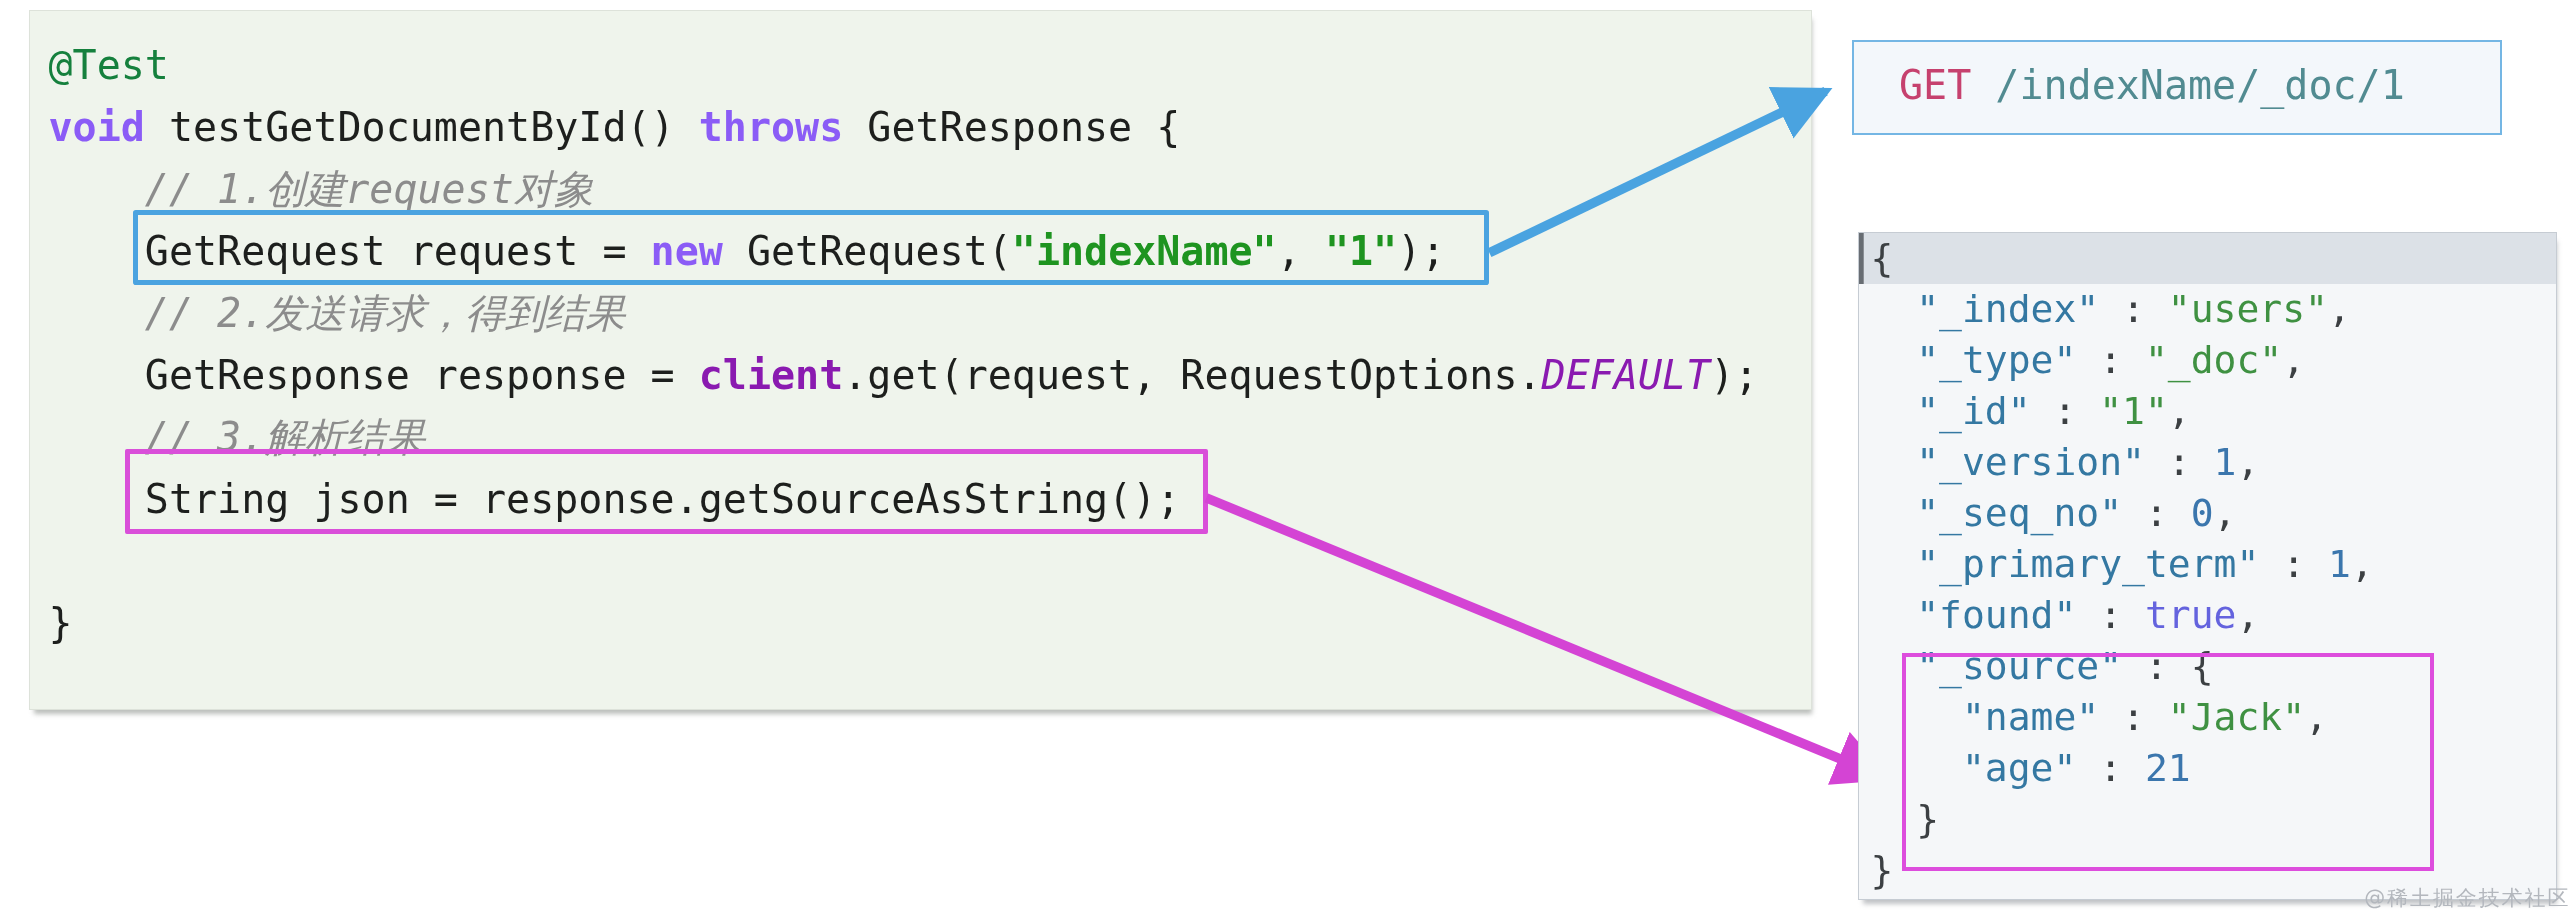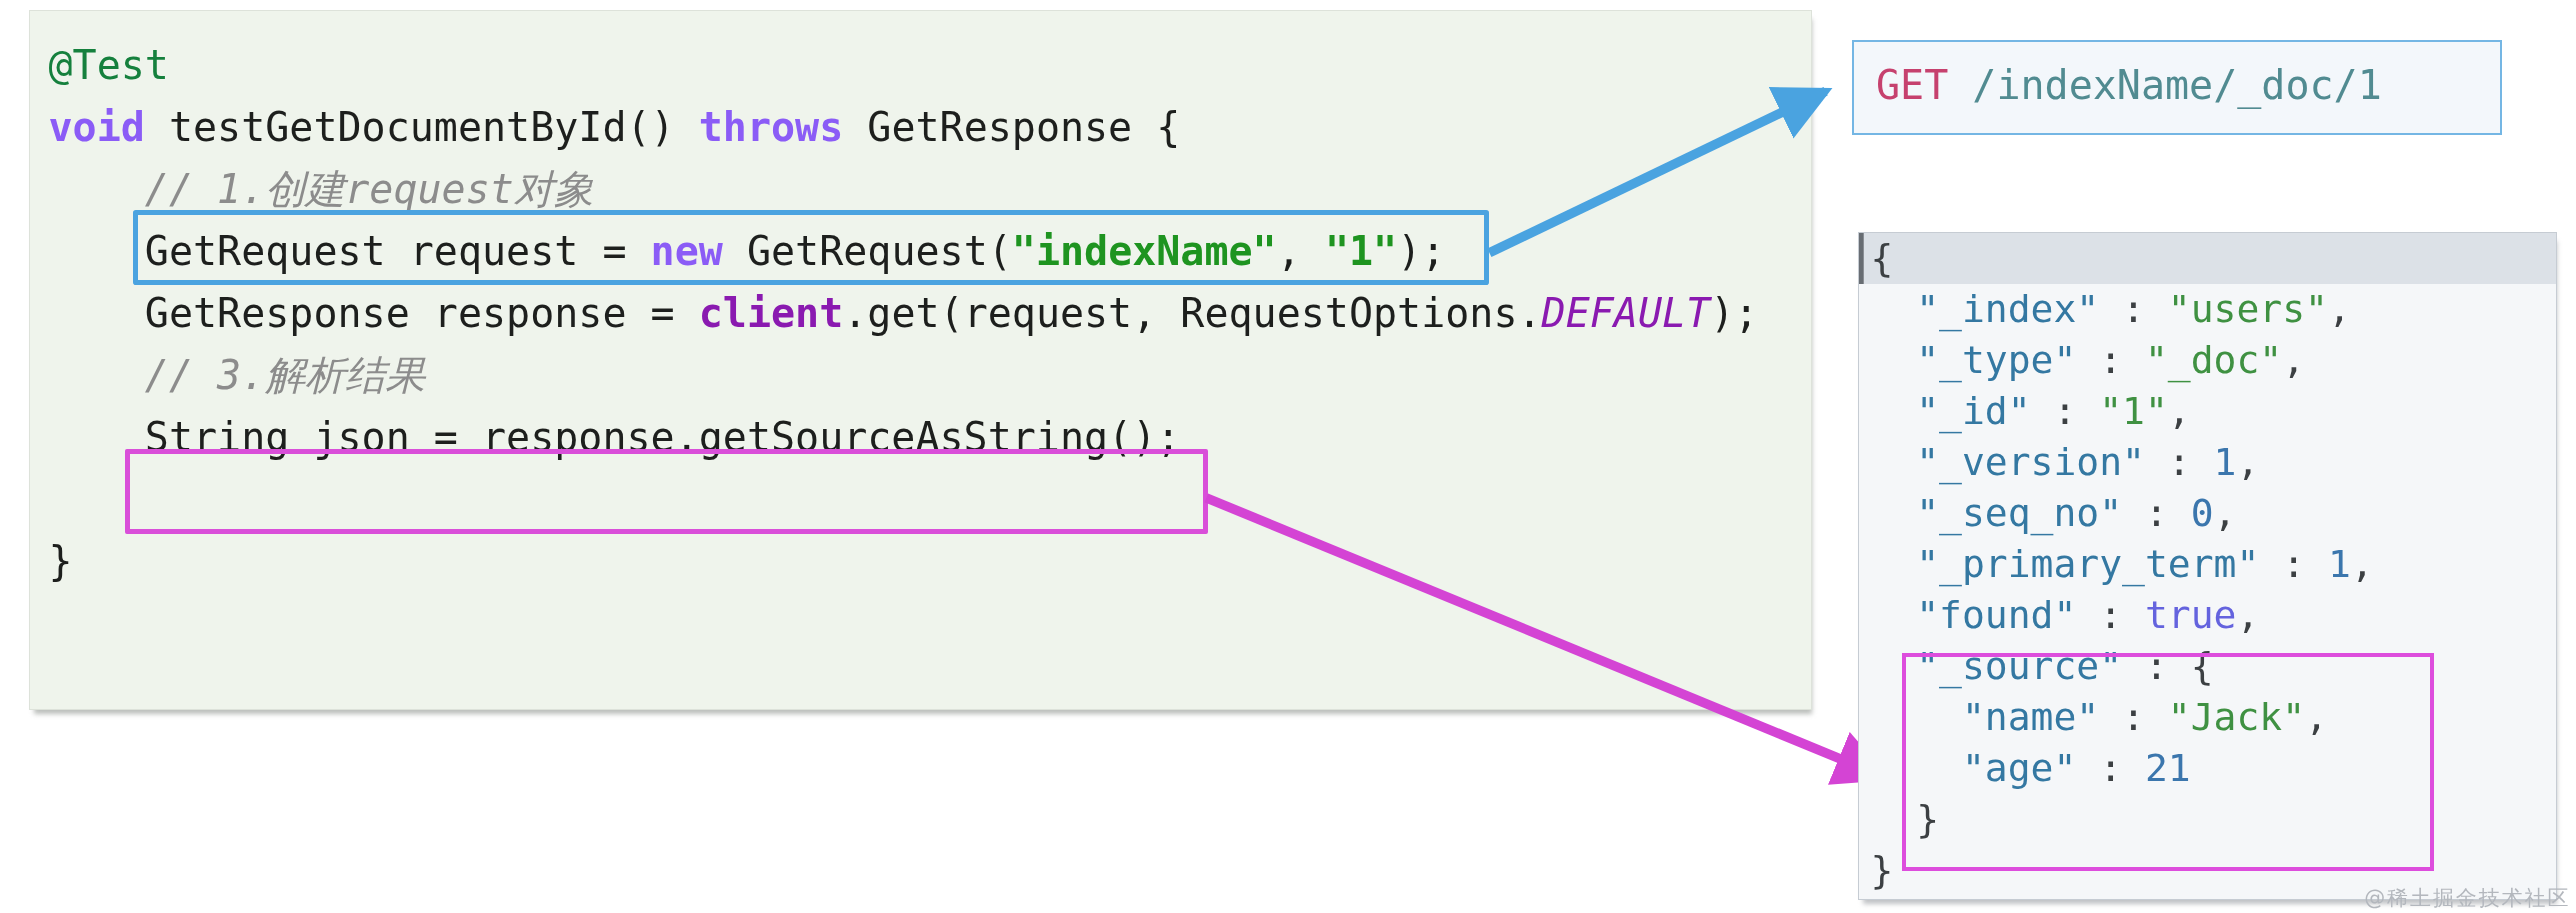--- a/index.html
+++ b/index.html
@@ -29,21 +29,21 @@
   }
   .hl-magenta{
     position:absolute;left:125px;top:449px;width:1083px;height:85px;
     border:5.7px solid #d94fd9;border-radius:1.9px;box-sizing:border-box;background:transparent;
   }
   
   .get-box{
     position:absolute;left:1852px;top:40px;width:650px;height:95px;
     background:#f3f7fb;border:2.8px solid #74b6e4;box-sizing:border-box;
   }
-  .get-line{padding-left:22px;line-height:87px;font-size:40px;white-space:pre;}
+  .get-line{padding-left:45px;line-height:87px;font-size:40px;white-space:pre;}
   .tk-method{color:#c6416e;}
   .tk-path{color:#518b91;}
   
   .json-box{
     position:absolute;left:1858px;top:232px;width:699px;height:668px;
     background:#f5f7f9;border:1.9px solid #c6ccd3;box-sizing:border-box;
     box-shadow:2.8px 6.6px 4.7px -1.9px rgba(150,153,158,.6);
   }
   .json-lines{position:absolute;left:0;top:0;width:100%;}
   .json-lines .line{height:51px;line-height:51px;font-size:38px;white-space:pre;padding-left:11.4px;}
@@ -69,20 +69,21 @@
 <body>
 
 <div class="stage">
 
   <div class="code-block">
     <div class="code-lines">
         <div class="line"><span class="tk-ann">@Test</span></div>
         <div class="line"><span class="tk-kw">void</span><span class="tk-pl"> testGetDocumentById() </span><span class="tk-kw">throws</span><span class="tk-pl"> GetResponse {</span></div>
         <div class="line"><span class="tk-cm">    // 1.创建request对象</span></div>
         <div class="line"><span class="tk-pl">    GetRequest request = </span><span class="tk-kw">new</span><span class="tk-pl"> GetRequest(</span><span class="tk-st">"indexName"</span><span class="tk-pl">, </span><span class="tk-st">"1"</span><span class="tk-pl">);</span></div>
+        <div class="line"><span class="tk-cm">    // 2.发送请求，得到结果</span></div>
         <div class="line"><span class="tk-pl">    GetResponse response = </span><span class="tk-fd">client</span><span class="tk-pl">.get(request, RequestOptions.</span><span class="tk-cn">DEFAULT</span><span class="tk-pl">);</span></div>
         <div class="line"><span class="tk-cm">    // 3.解析结果</span></div>
         <div class="line"><span class="tk-pl">    String json = response.getSourceAsString();</span></div>
         <div class="line"><span class="tk-pl"> </span></div>
         <div class="line"><span class="tk-pl">}</span></div>
       </div>
   </div>
 
   <div class="hl-blue"></div>
   <div class="hl-magenta"></div>

